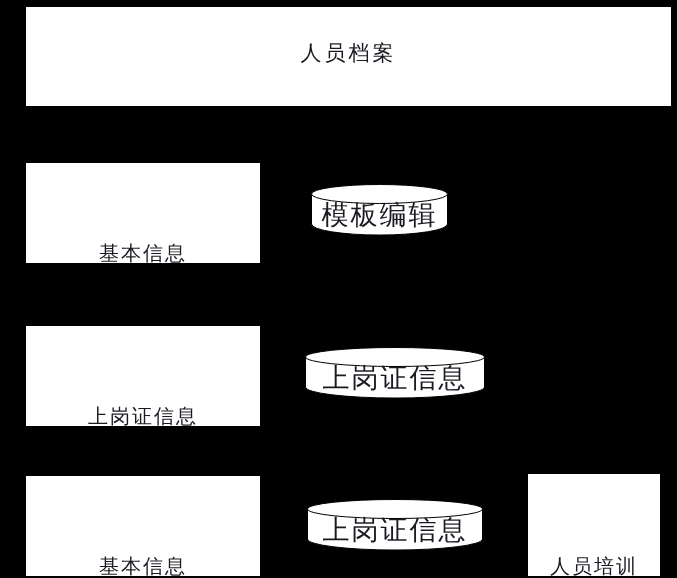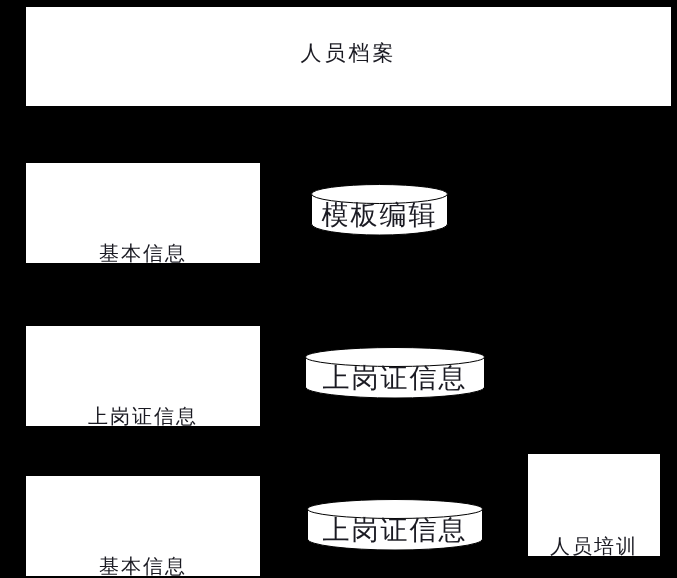--- a/index.html
+++ b/index.html
@@ -104,17 +104,17 @@
   </div>
 
   <div class="node-cyl" style="left:307px; top:499px; width:176px; height:52px;">
     <svg width="176" height="52" viewBox="0 0 176 52">
       <path d="M0.5 10 L0.5 40 A 87.5 11 0 0 0 175.5 40 L175.5 10 Z" fill="#ffffff" stroke="#000000" stroke-width="1"></path>
       <ellipse cx="88" cy="10" rx="87.5" ry="9.5" fill="#ffffff" stroke="#000000" stroke-width="1"></ellipse>
     </svg>
     <span class="label" style="top:18px;">上岗证信息</span>
   </div>
 
-  <div class="node-rect" style="left:527px; top:453px; width:134px; height:104px;">
+  <div class="node-rect" style="left:527px; top:473px; width:134px; height:104px;">
     <span class="label">人员培训</span>
   </div>
 
 </div>
 
 </body></html>

